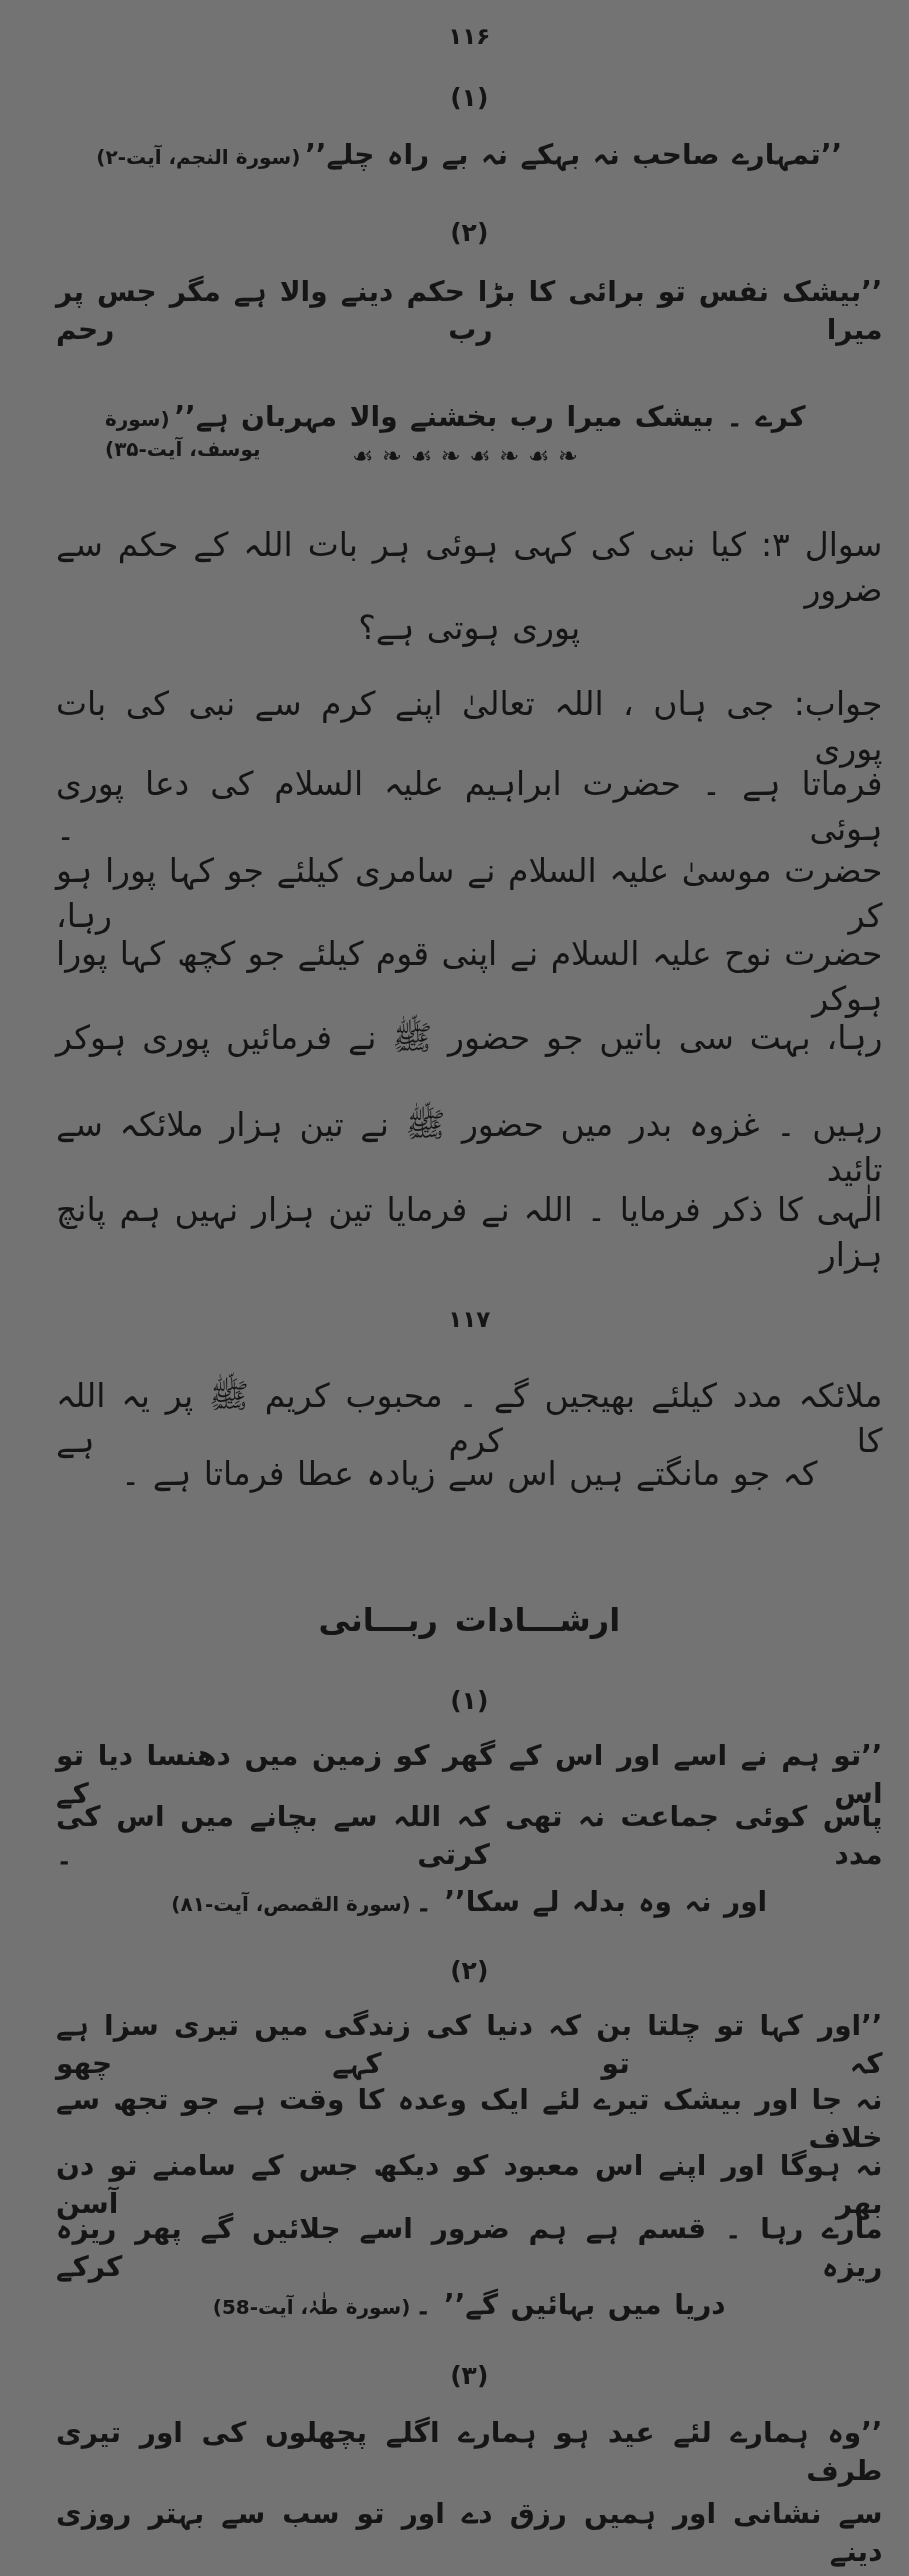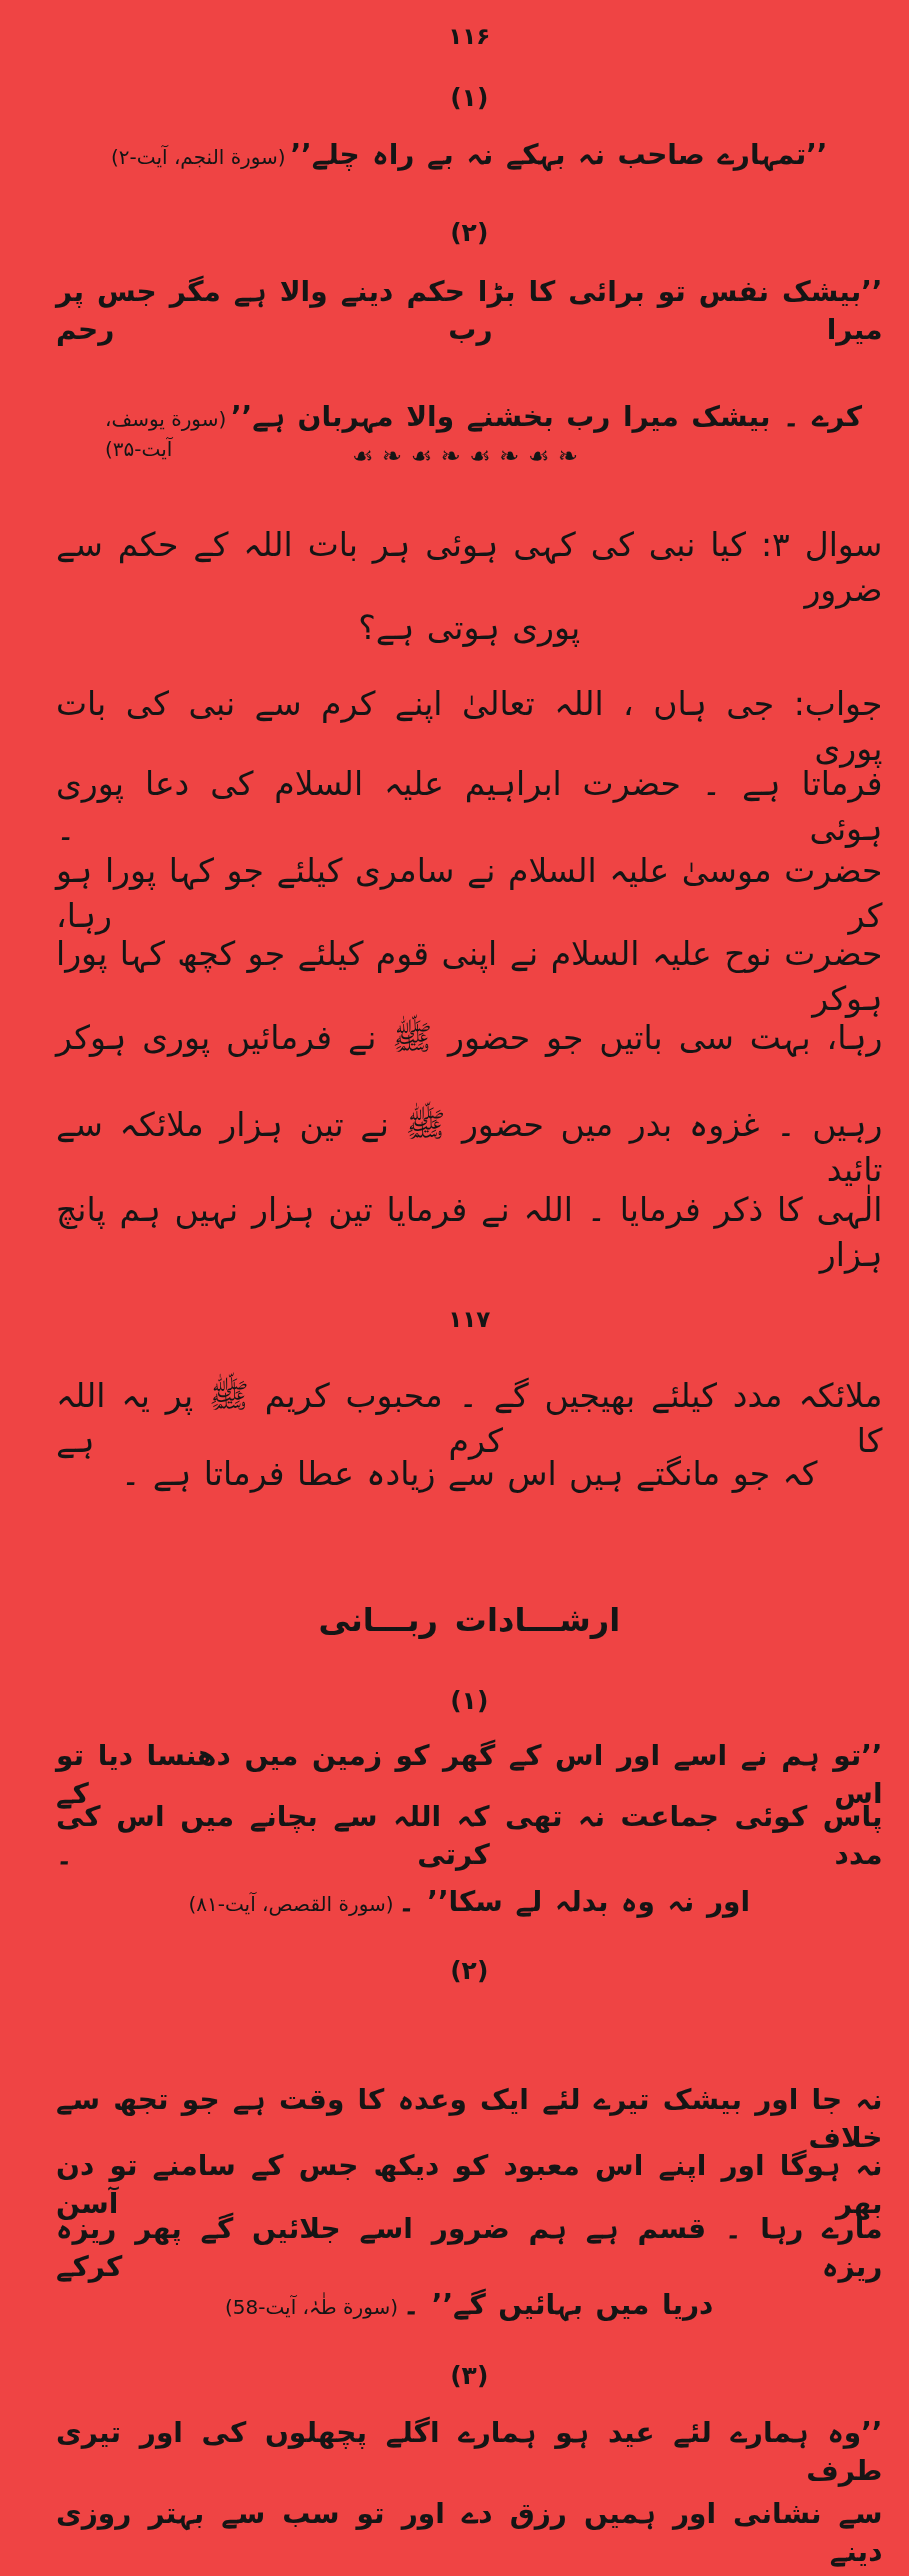--- a/index.html
+++ b/index.html
@@ -1,40 +1,40 @@
 <!DOCTYPE html>
 <html lang="ur" dir="rtl" style="font-size:15px"><head>
 <meta charset="utf-8">
 <style>
   html,body{margin:0;padding:0;background:#e9e9e9;}
   .page{
     position:relative;
     width:910px;height:2576px;
     margin:0 auto;
-    background:#ef4444;
+    background:#737373;
     color:#151515;
     font-family:"DejaVu Sans", sans-serif;
     overflow:hidden;
   }
   .line{
     position:absolute;
     left:57px;right:26.5px;
     direction:rtl;
     line-height:1.35;
     color:#151515;
   }
   .c{text-align:center;}
   .r{text-align:center;}
   .l{text-align:left;margin-top:48px;}
   .j{text-align:justify;text-align-last:justify;}
   .pagenum{font-size:23px;font-weight:bold;letter-spacing:1.9px;}
   .secmark{font-size:25px;font-weight:bold;}
   .quote{font-size:28px;font-weight:bold;word-spacing:2.8px;}
   .qa{font-size:33px;font-weight:normal;word-spacing:1.9px;}
-  .ref{font-size:20px;font-weight:normal;}
+  .ref{font-size:20px;font-weight:bold;}
   .heading{font-size:32px;font-weight:bold;word-spacing:5.7px;}
   .ornament{font-size:24px;letter-spacing:8.5px;font-weight:bold;}
   .indent-left{padding-left:49px;}
 </style>
 </head>
 <body>
 
 <div class="page">
 
   <div class="line c pagenum" style="top:21px">۱۱۶</div>
@@ -78,20 +78,21 @@
 
   <div class="line j quote" style="top:1737px">’’تو ہم نے اسے اور اس کے گھر کو زمین میں دھنسا دیا تو اس کے</div>
   <div class="line j quote" style="top:1798px">پاس کوئی جماعت نہ تھی کہ اللہ سے بچانے میں اس کی مدد کرتی ۔</div>
   <div class="line r" style="top:1883px">
     <span class="quote">اور نہ وہ بدلہ لے سکا’’ ۔</span>
     <span class="ref">(سورة القصص، آیت-۸۱)</span>
   </div>
 
   <div class="line c secmark" style="top:1954px">(۲)</div>
 
+  <div class="line j quote" style="top:2007px">’’اور کہا تو چلتا بن کہ دنیا کی زندگی میں تیری سزا ہے کہ تو کہے چھو</div>
   <div class="line j quote" style="top:2081px">نہ جا اور بیشک تیرے لئے ایک وعدہ کا وقت ہے جو تجھ سے خلاف</div>
   <div class="line j quote" style="top:2147px">نہ ہوگا اور اپنے اس معبود کو دیکھ جس کے سامنے تو دن بھر آسن</div>
   <div class="line j quote" style="top:2210px">مارے رہا ۔ قسم ہے ہم ضرور اسے جلائیں گے پھر ریزہ ریزہ کرکے</div>
   <div class="line r" style="top:2286px">
     <span class="quote">دریا میں بہائیں گے’’ ۔</span>
     <span class="ref">(سورة طٰہٰ، آیت-58)</span>
   </div>
 
   <div class="line c secmark" style="top:2359px">(۳)</div>
 

